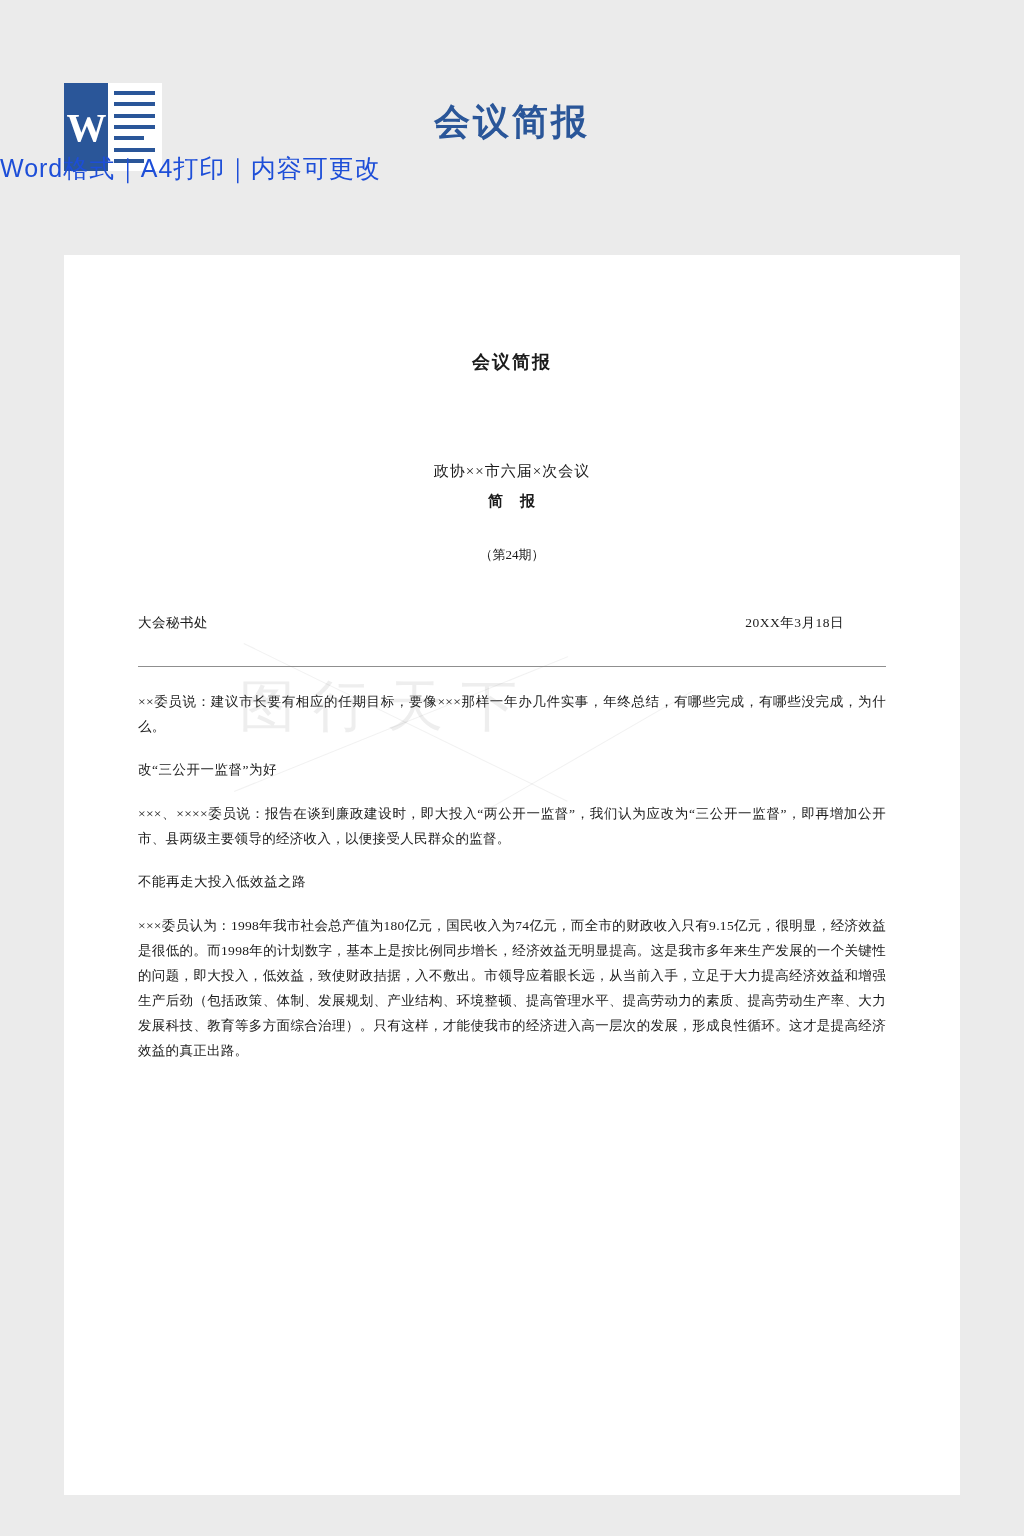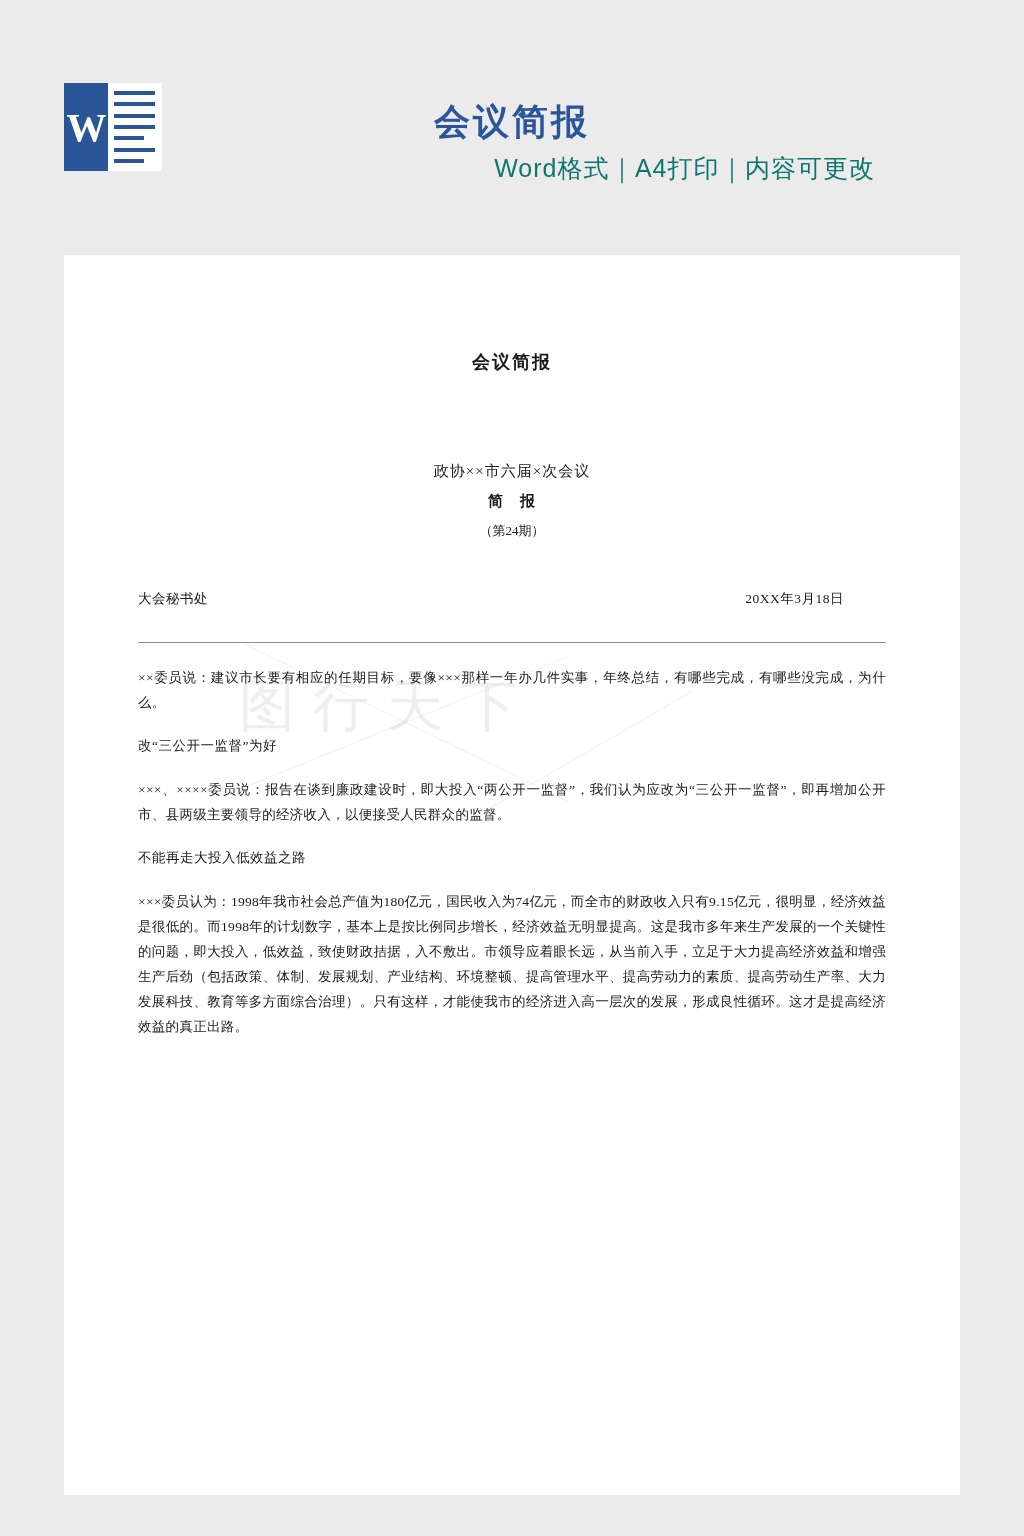--- a/index.html
+++ b/index.html
@@ -79,22 +79,22 @@
     color: #2a5699;
     font-size: 36px;
     font-weight: bold;
     letter-spacing: 3px;
   }
   .banner-sub {
     position: absolute;
     left: 0;
     top: 152px;
     width: 875px;
-    text-align: right;
-    color: #0f766e;
+    text-align: left;
+    color: #1d4ed8;
     font-size: 25px;
     letter-spacing: 1px;
   }
 
   
   .paper {
     position: absolute;
     left: 64px;
     top: 255px;
     width: 896px;
@@ -128,20 +128,21 @@
     font-size: 15px;
     font-weight: normal;
     line-height: 30px;
     letter-spacing: 1px;
   }
   .center-line.normal { font-weight: bold; }
   .center-line.issue {
     font-size: 13px;
     font-weight: normal;
     letter-spacing: 0;
+    margin-top: 24px;
   }
   .meta-row {
     display: flex;
     justify-content: space-between;
     align-items: flex-start;
     margin-top: 44px;
     font-size: 13.5px;
     letter-spacing: 0.5px;
   }
   .meta-row .right { padding-right: 42px; }

